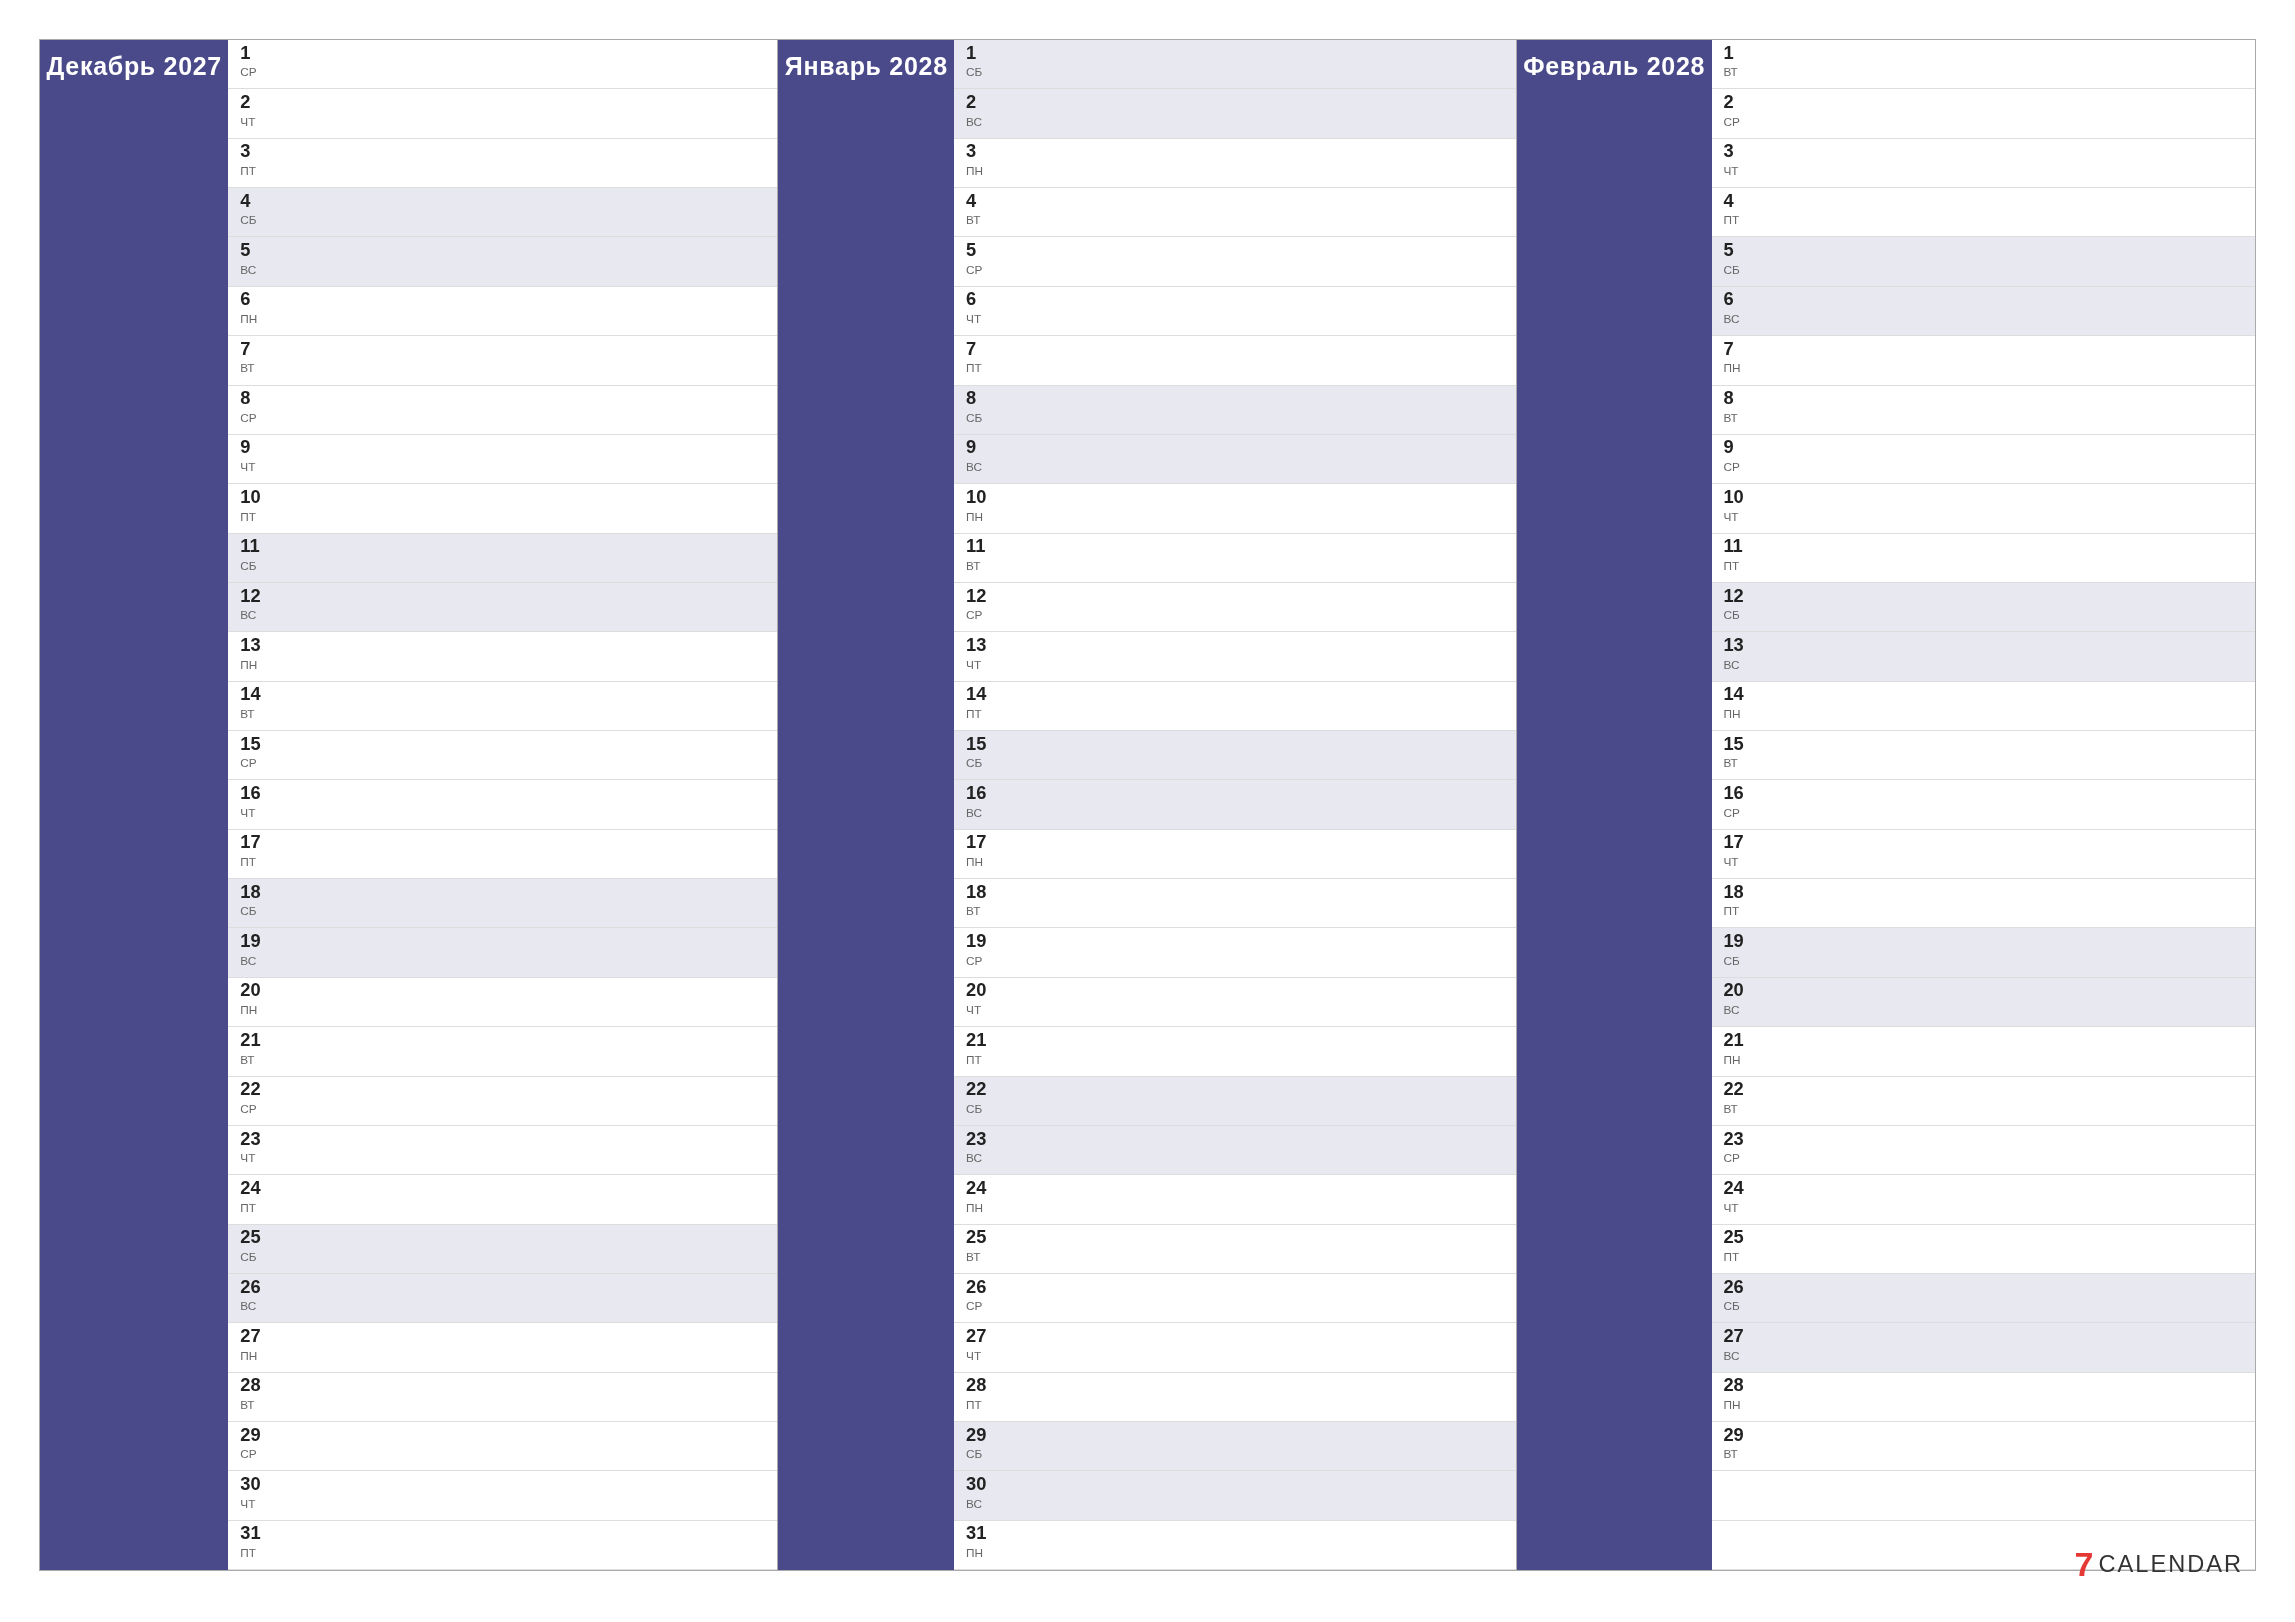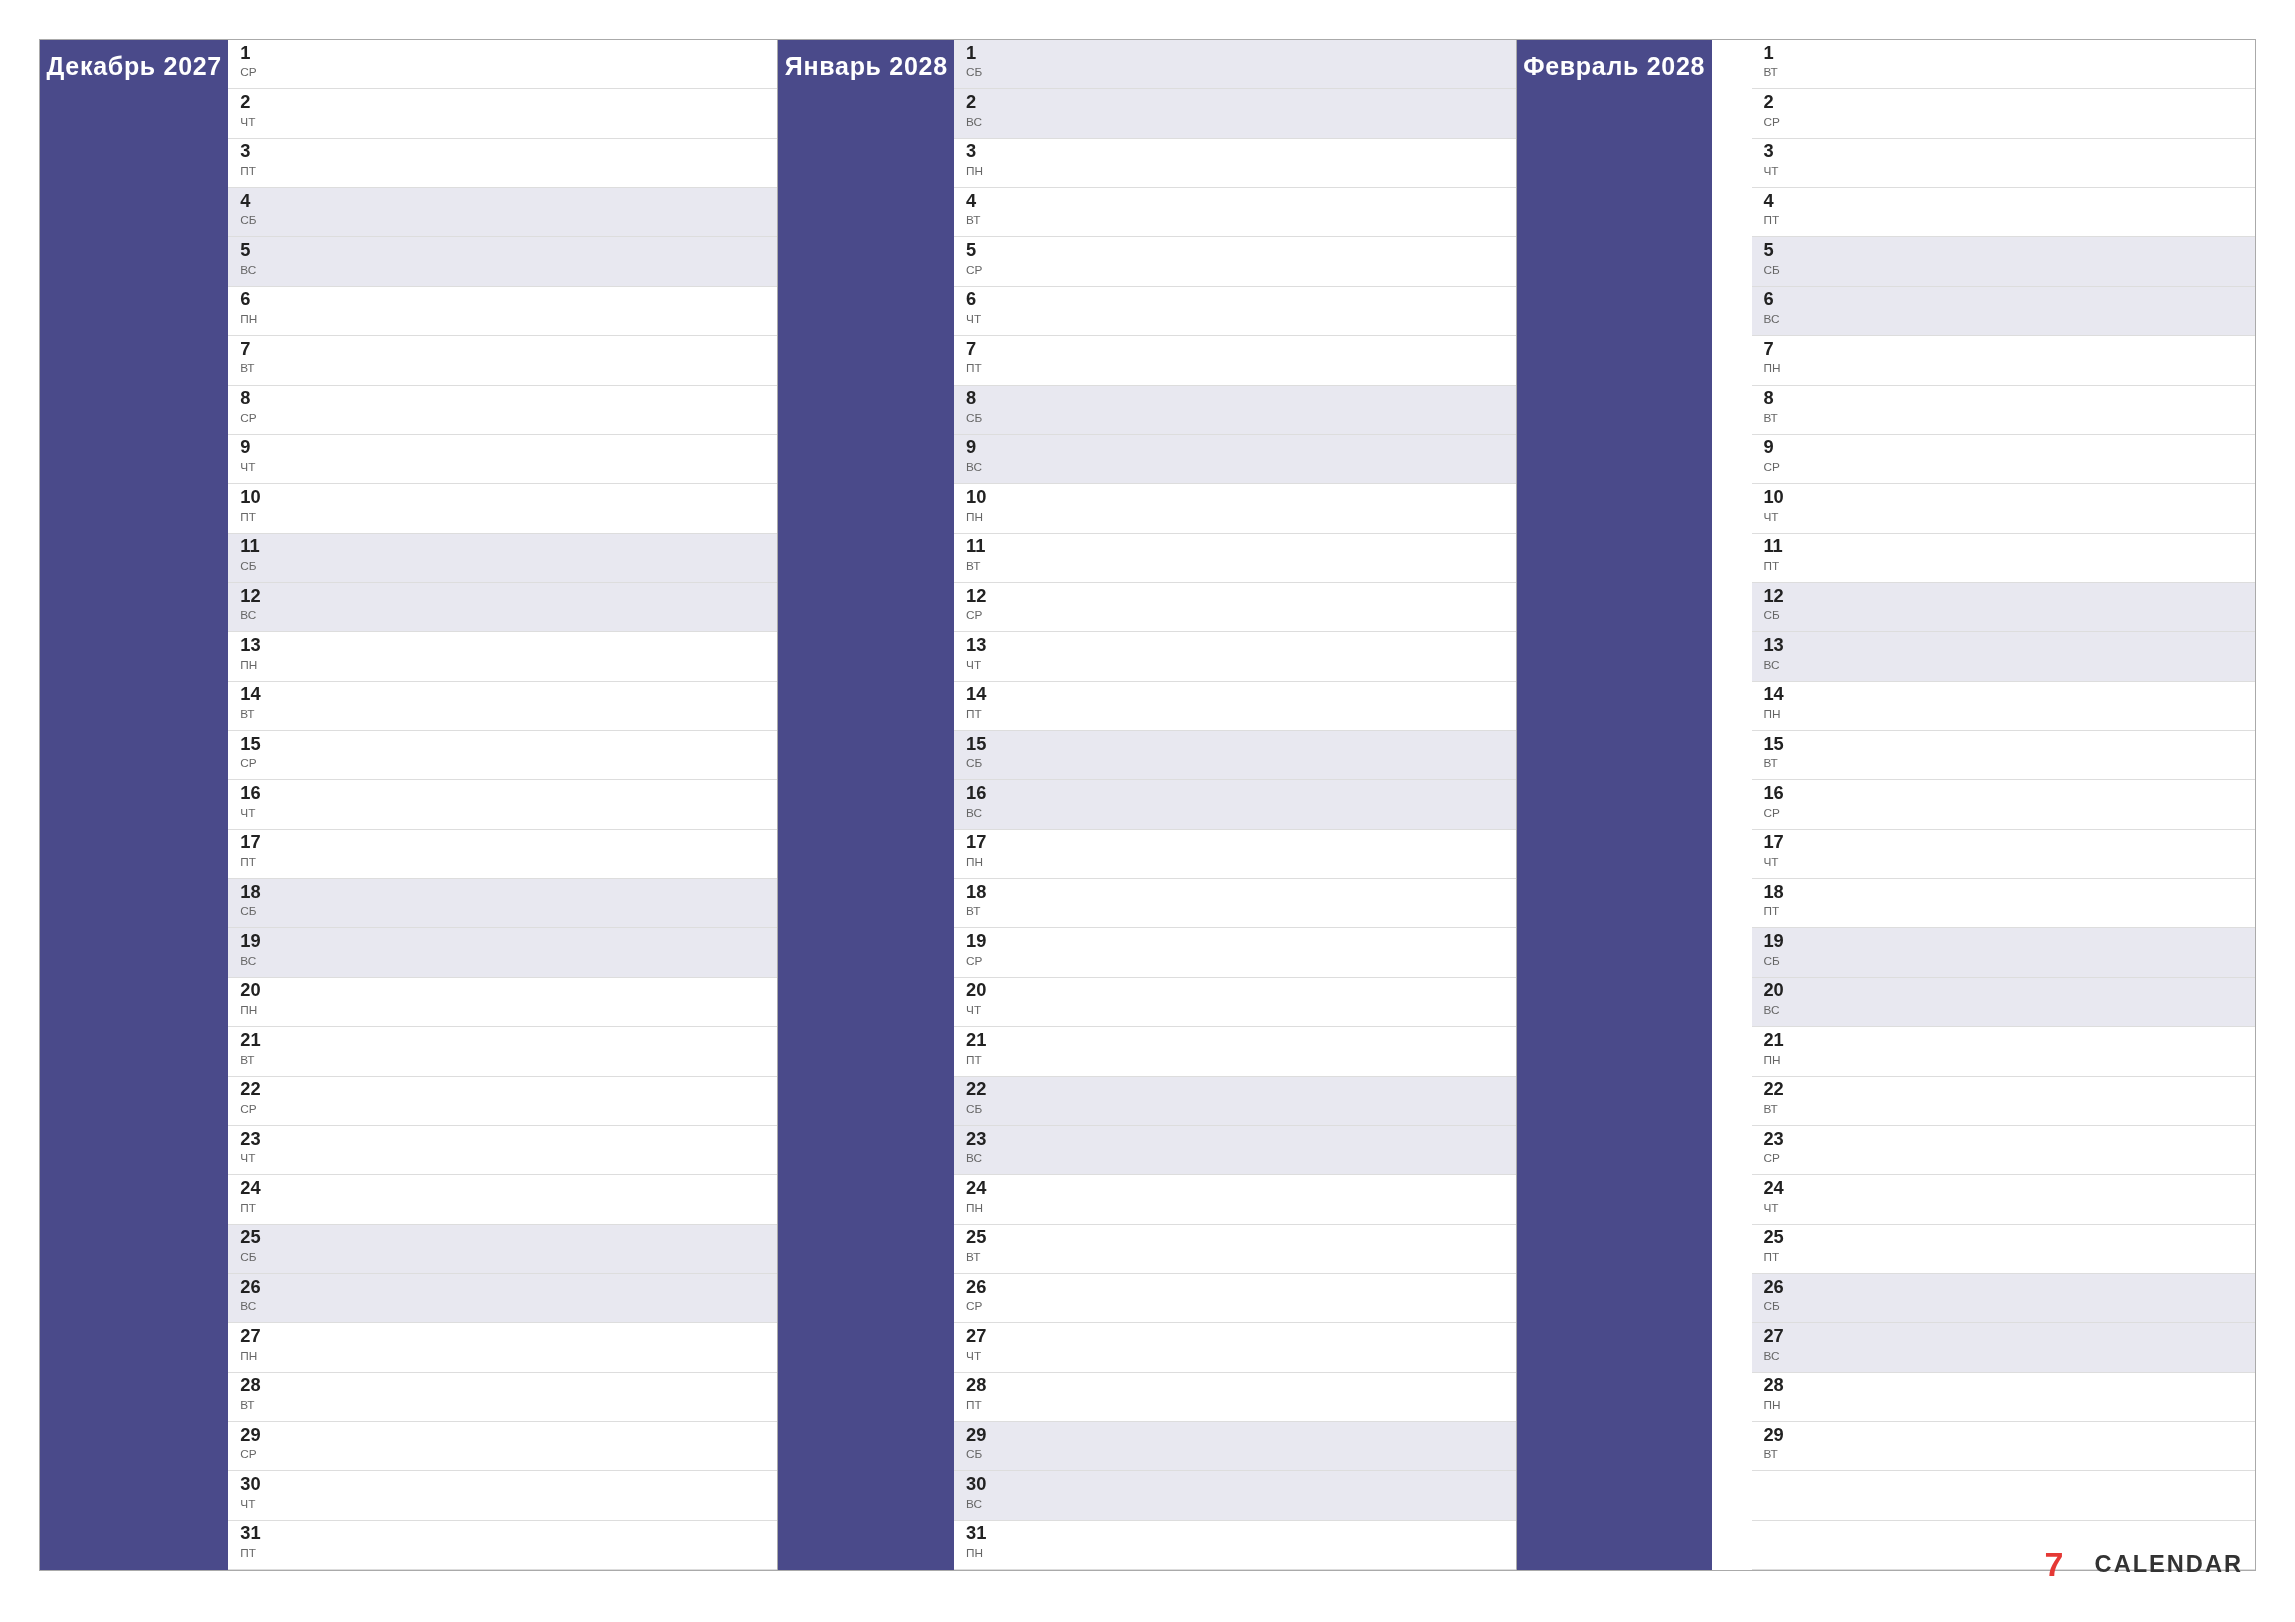--- a/index.html
+++ b/index.html
@@ -21,21 +21,20 @@
       border: 0.7px solid #aaa;
       height: calc(100% - 13px);
     }
     .month-column {
       border-right: 0.7px solid #aaa;
       display: flex;
       flex-direction: row;
     }
     .month-column:last-child {
       border-right: none;
-      gap: 40px;
     }
     .month-header {
       background: #4a4a8a;
       color: #fff;
       text-align: center;
       padding: 11.8px 6.5px;
       font-size: 25px;
       font-weight: bold;
       letter-spacing: 0.7px;
     }
@@ -83,24 +82,23 @@
       align-items: center;
       gap: 5.2px;
     }
     .logo-number {
       font-size: 34px;
       font-weight: bold;
       color: #e53935;
     }
     .logo-text {
       font-size: 23.6px;
-      font-weight: bold;
+      font-weight: normal;
       color: #333;
       letter-spacing: 2px;
-      margin-left: 26px;
     }
   </style>
 </head>
 <body>
 
 <div class="calendar-wrapper">
   <div class="calendar-grid" id="calendar-grid">
   <div class="month-column">
         <div class="month-header">Декабрь 2027</div>
         <div class="days-container">

